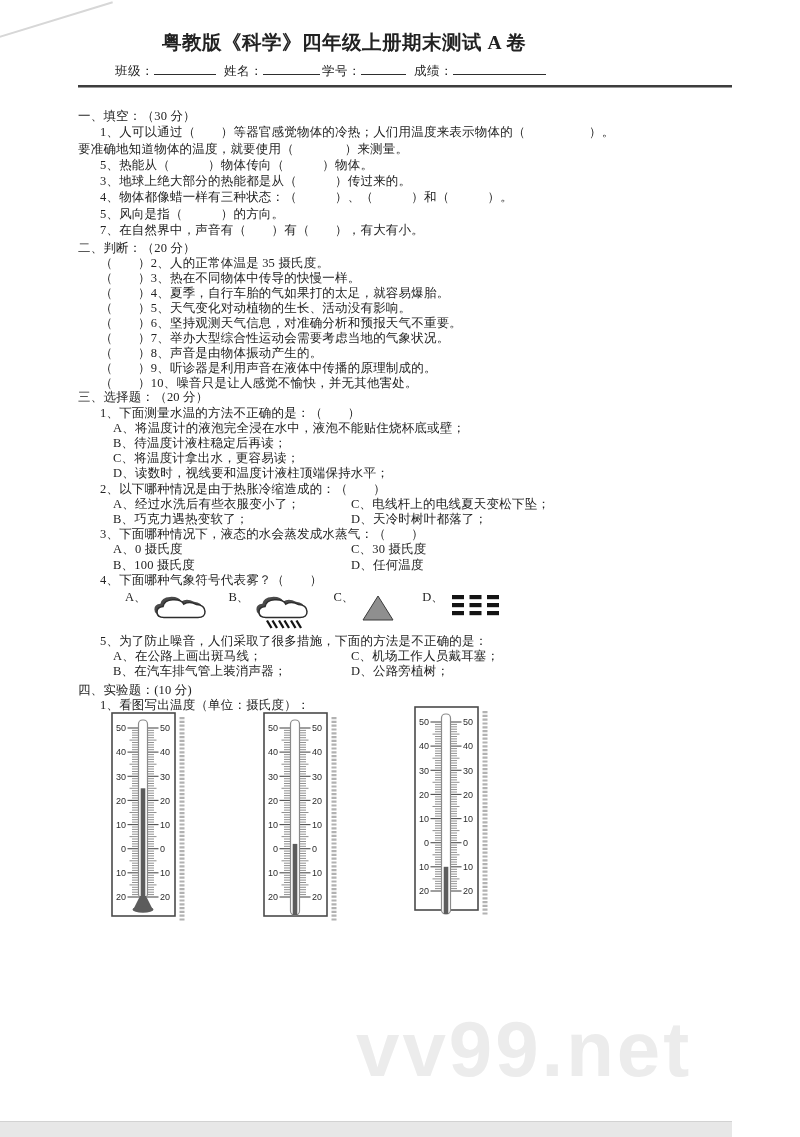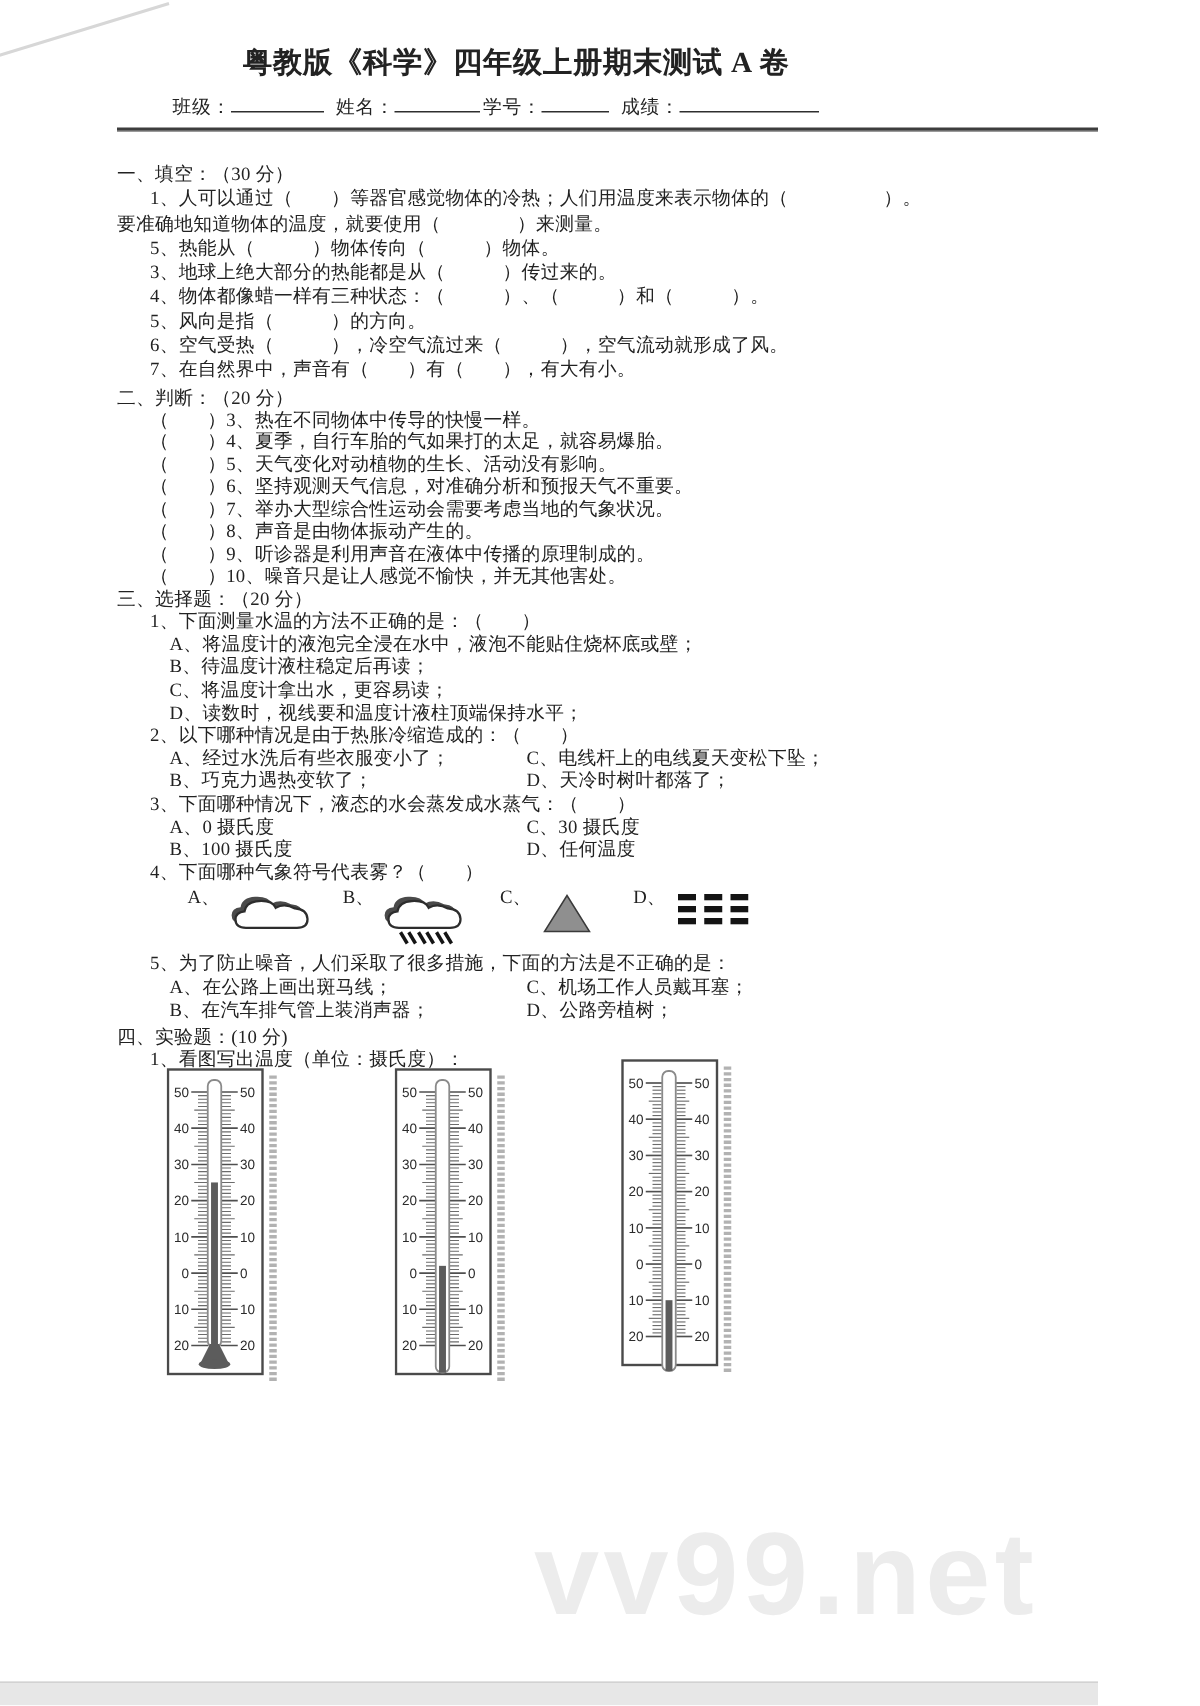--- a/index.html
+++ b/index.html
@@ -55,25 +55,25 @@
 
     <div class="exam-body" id="exam-body">
         <div class="sec sec0">
           <div class="line ind0">一、填空：（30 分）</div>
           <div class="line ind1">1、人可以通过（　　）等器官感觉物体的冷热；人们用温度来表示物体的（　　　　　）。</div>
           <div class="line ind0">要准确地知道物体的温度，就要使用（　　　　）来测量。</div>
           <div class="line ind1">5、热能从（　　　）物体传向（　　　）物体。</div>
           <div class="line ind1">3、地球上绝大部分的热能都是从（　　　）传过来的。</div>
           <div class="line ind1">4、物体都像蜡一样有三种状态：（　　　）、（　　　）和（　　　）。</div>
           <div class="line ind1">5、风向是指（　　　）的方向。</div>
-          <div class="line ind1">6、空气受热（　　　），冷空气流过来（　　　），空气流动就形成了风。</div>
           <div class="line ind1">7、在自然界中，声音有（　　）有（　　），有大有小。</div>
         </div>
         <div class="sec sec1">
           <div class="line ind0">二、判断：（20 分）</div>
+          <div class="line ind1">（　　）2、人的正常体温是 35 摄氏度。</div>
           <div class="line ind1">（　　）3、热在不同物体中传导的快慢一样。</div>
           <div class="line ind1">（　　）4、夏季，自行车胎的气如果打的太足，就容易爆胎。</div>
           <div class="line ind1">（　　）5、天气变化对动植物的生长、活动没有影响。</div>
           <div class="line ind1">（　　）6、坚持观测天气信息，对准确分析和预报天气不重要。</div>
           <div class="line ind1">（　　）7、举办大型综合性运动会需要考虑当地的气象状况。</div>
           <div class="line ind1">（　　）8、声音是由物体振动产生的。</div>
           <div class="line ind1">（　　）9、听诊器是利用声音在液体中传播的原理制成的。</div>
           <div class="line ind1">（　　）10、噪音只是让人感觉不愉快，并无其他害处。</div>
         </div>
         <div class="sec sec2">

